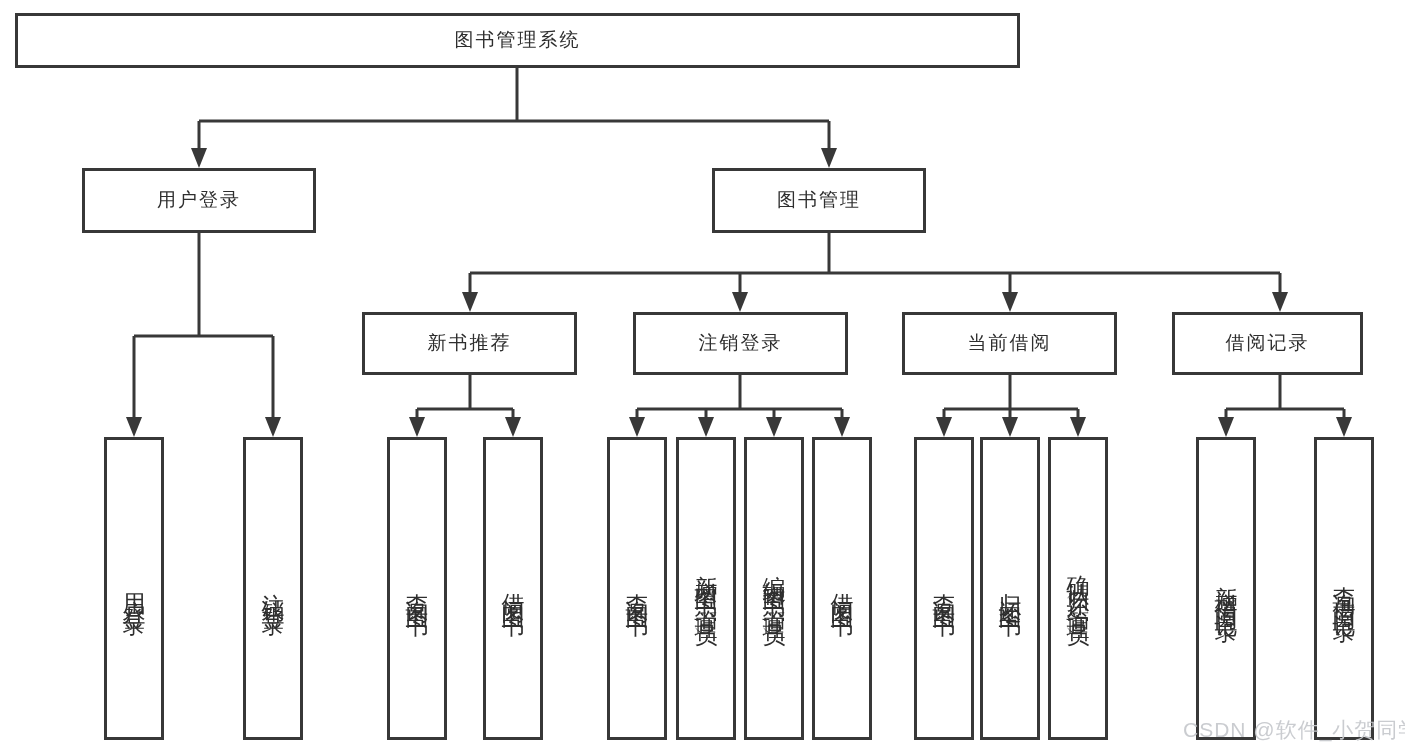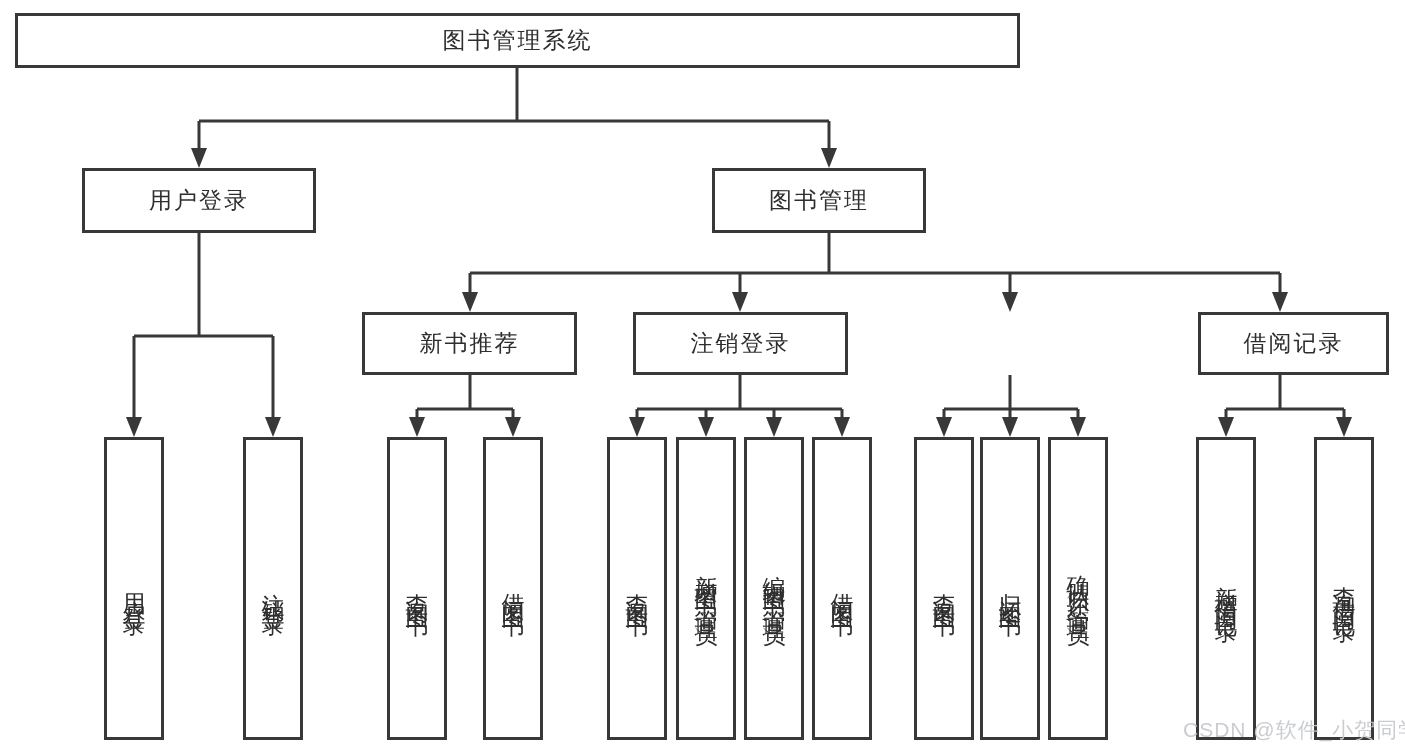--- a/index.html
+++ b/index.html
@@ -21,21 +21,21 @@
     box-sizing: border-box;
     border: 3px solid #383838;
     background: #ffffff;
     color: #2e2e2e;
     display: flex;
     align-items: center;
     justify-content: center;
     text-align: center;
   }
   .h-node {
-    font-size: 23px;
+    font-size: 19px;
     letter-spacing: 2px;
     line-height: 1.2;
   }
   .v-node {
     writing-mode: vertical-rl;
     text-orientation: mixed;
     font-size: 23px;
     letter-spacing: 7px;
     line-height: 1;
     padding: 6px 0;
@@ -96,21 +96,22 @@
     </g>
   </svg>
 
   <div class="node h-node" style="left:15px; top:13px; width:1005px; height:55px;">图书管理系统</div>
 
   <div class="node h-node" style="left:82px; top:168px; width:234px; height:65px;">用户登录</div>
   <div class="node h-node" style="left:712px; top:168px; width:214px; height:65px;">图书管理</div>
 
   <div class="node h-node" style="left:362px; top:312px; width:215px; height:63px;">新书推荐</div>
   <div class="node h-node" style="left:633px; top:312px; width:215px; height:63px;">注销登录</div>
-  <div class="node h-node" style="left:1172px; top:312px; width:191px; height:63px;margin-left:26px;">借阅记录</div>
+  <div class="node h-node" style="left:902px; top:312px; width:215px; height:63px;">当前借阅</div>
+  <div class="node h-node" style="left:1172px; top:312px; width:191px; height:63px;">借阅记录</div>
 
   <div class="node v-node" style="left:104px; top:437px; width:60px; height:303px;">用户登录</div>
   <div class="node v-node" style="left:243px; top:437px; width:60px; height:303px;">注销登录</div>
 
   <div class="node v-node" style="left:387px; top:437px; width:60px; height:303px;">查询图书</div>
   <div class="node v-node" style="left:483px; top:437px; width:60px; height:303px;">借阅图书</div>
 
   <div class="node v-node" style="left:607px; top:437px; width:60px; height:303px;">查询图书</div>
   <div class="node v-node" style="left:676px; top:437px; width:60px; height:303px;">新增图书（管理员）</div>
   <div class="node v-node" style="left:744px; top:437px; width:60px; height:303px;">编辑图书（管理员）</div>

